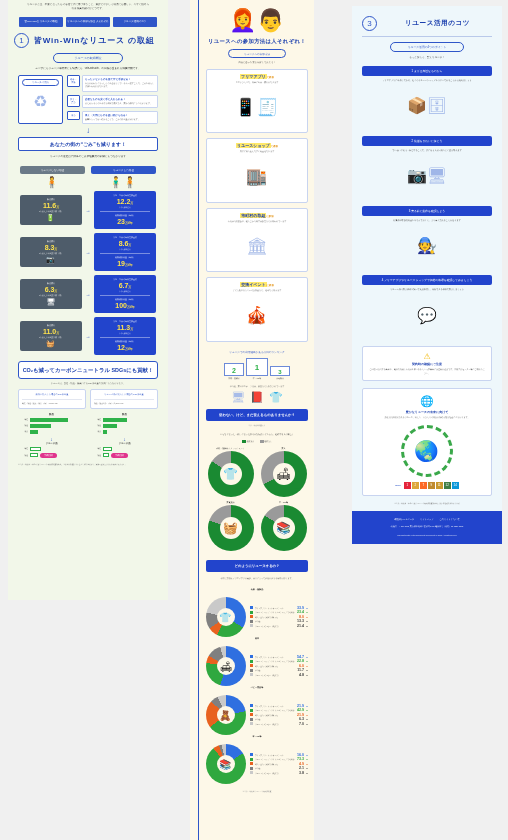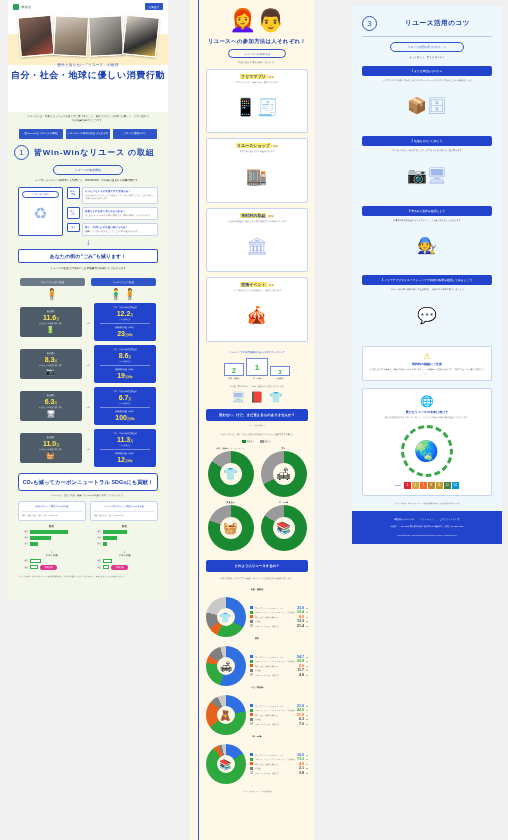--- a/index.html
+++ b/index.html
@@ -165,37 +165,20 @@
   .c3-foot-note { font-size: 1.7px; color: #888; text-align: center; margin-top: 6px; line-height: 1.8; }
   .c3-footer { background: #2244cc; color: #fff; margin-top: 6px; padding: 7px 6px 8px; text-align: center; }
   .ft-nav { display: flex; justify-content: center; gap: 6px; font-size: 2.2px; }
   .ft-blk { font-size: 2px; margin-top: 4px; line-height: 1.8; opacity: .92; }
   .ft-copy { font-size: 1.7px; margin-top: 5px; opacity: .8; }
 </style>
 </head>
 <body>
 
 <div class="board" id="col1">
-  <div class="c1-header">
-    <div class="c1-topbar">
-      <div class="logo-wrap">
-        <div class="logo-mark"></div>
-        <div class="logo-text">環境省</div>
-      </div>
-      <div class="topbtn">お問合せ</div>
-    </div>
-    <div class="photo-row">
-      <div class="photo"></div>
-      <div class="photo"></div>
-      <div class="photo"></div>
-      <div class="photo"></div>
-    </div>
-    <div class="kicker">意外と知らない「リユース」の世界</div>
-    <div class="maintitle">自分・社会・地球に優しい消費行動</div>
-  </div>
   <div class="lead">リユースとは、不要になったものを捨てずに再び使うこと。家計にやさしく環境にも優しい、今すぐ始められる消費行動のひとつです。</div>
   <div class="navrow">
     <div class="navbtn">皆Win-Winな
 リユースの取組</div>
     <div class="navbtn">リユースへの参加方法は
 人それぞれ</div>
     <div class="navbtn">リユース活用のコツ</div>
   </div>
 
   <div class="sec-head">

